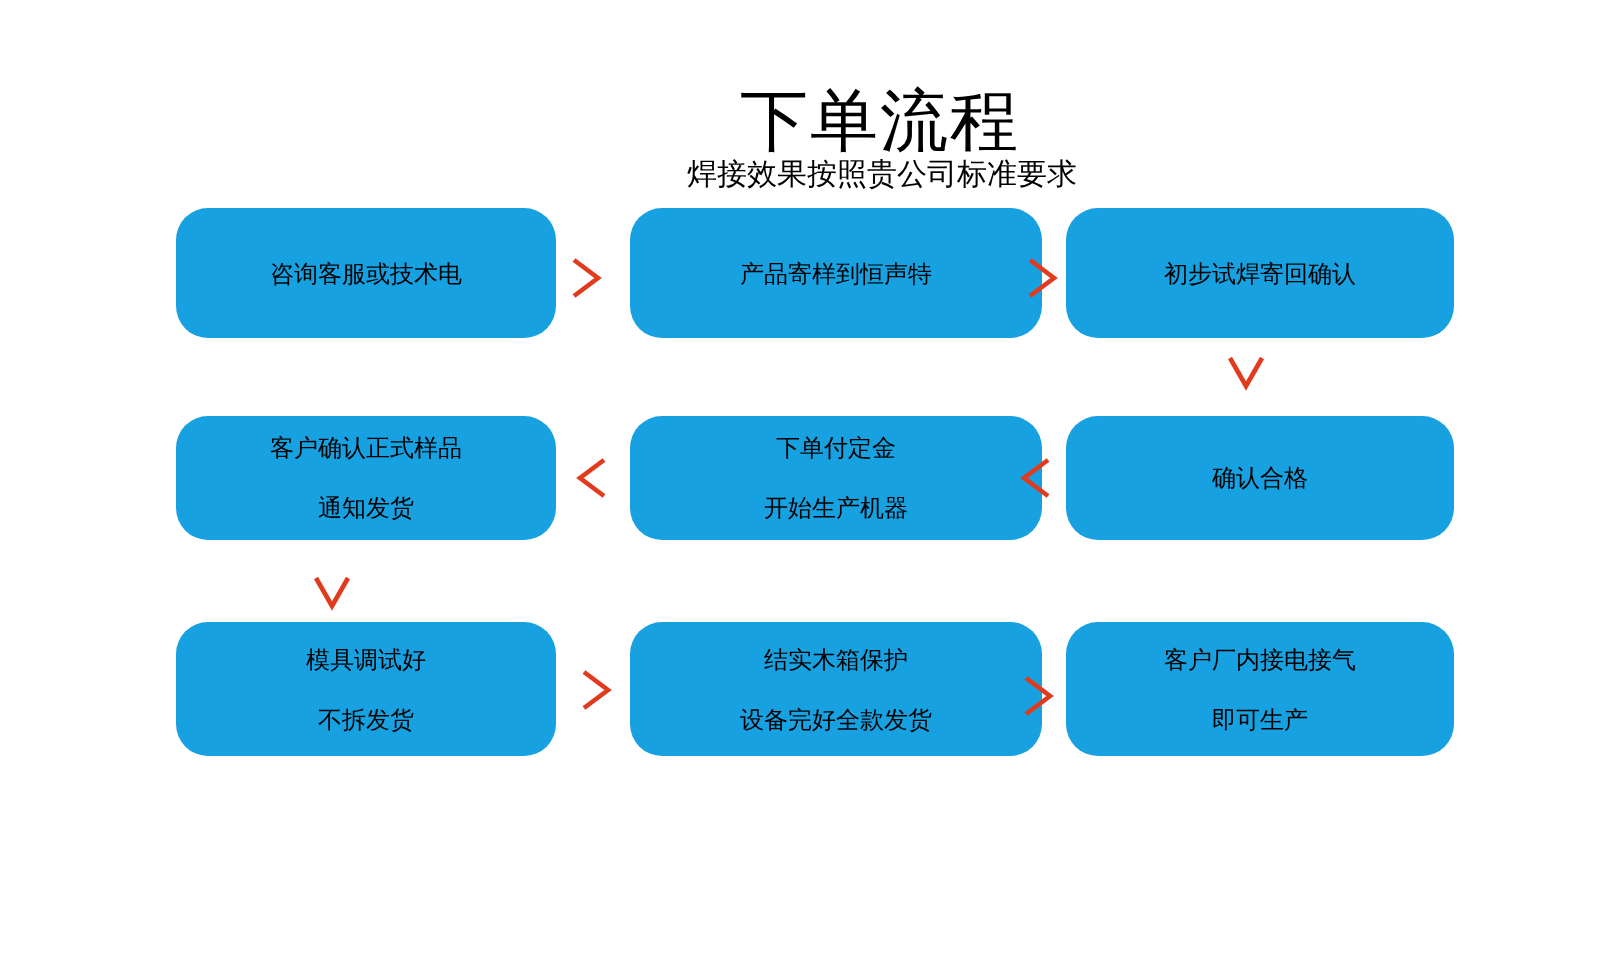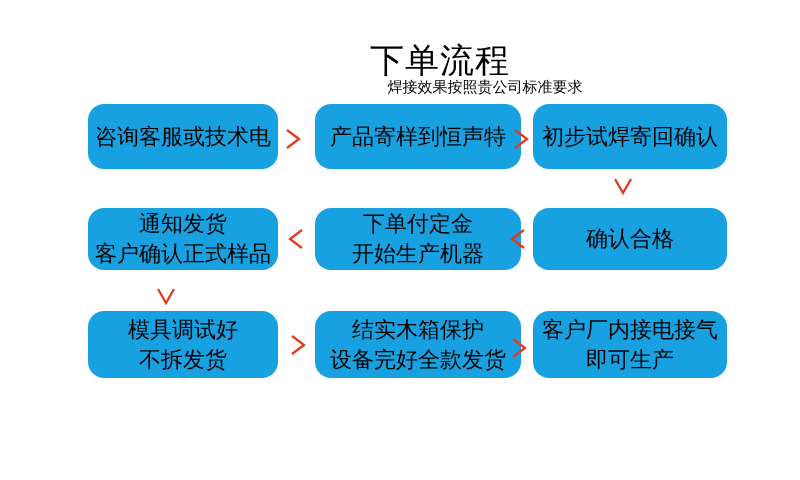--- a/index.html
+++ b/index.html
@@ -27,34 +27,33 @@
     letter-spacing: 1px;
   }
   .subtitle {
     position: absolute;
     top: 78px;
     left: 441px;
     transform: translateX(-50%);
     font-size: 15px;
     color: #000000;
     white-space: nowrap;
-    margin-left: 44px;
   }
   .box {
     position: absolute;
     background: #18A1E1;
     border-radius: 16px;
     display: flex;
     flex-direction: column;
     align-items: center;
     justify-content: center;
     color: #000000;
   }
   .box-line {
-    font-size: 22px;
+    font-size: 12px;
     line-height: 30px;
     white-space: nowrap;
     text-align: right;
   }
   
   .c1 { left: 88px;  width: 190px; }
   .c2 { left: 315px; width: 206px; }
   .c3 { left: 533px; width: 194px; }
   
   .r1 { top: 104px; height: 65px; }
@@ -102,22 +101,22 @@
   </svg>
   <div class="box r1 c3">
     <div class="box-line">初步试焊寄回确认</div>
   </div>
 
   <svg class="arrow d1" width="24" height="20" viewBox="0 0 24 20">
     <polyline points="4,3 12,17 20,3" stroke="#E23A1D"></polyline>
   </svg>
 
   <div class="box r2 c1">
+    <div class="box-line">客户确认正式样品</div>
     <div class="box-line">通知发货</div>
-    <div class="box-line">客户确认正式样品</div>
   </div>
   <svg class="arrow a3" width="20" height="22" viewBox="0 0 20 22">
     <polyline points="16,2 4,11 16,20" stroke="#E23A1D"></polyline>
   </svg>
   <div class="box r2 c2">
     <div class="box-line">下单付定金</div>
     <div class="box-line">开始生产机器</div>
   </div>
   <svg class="arrow a4" width="20" height="22" viewBox="0 0 20 22">
     <polyline points="16,2 4,11 16,20" stroke="#E23A1D"></polyline>

